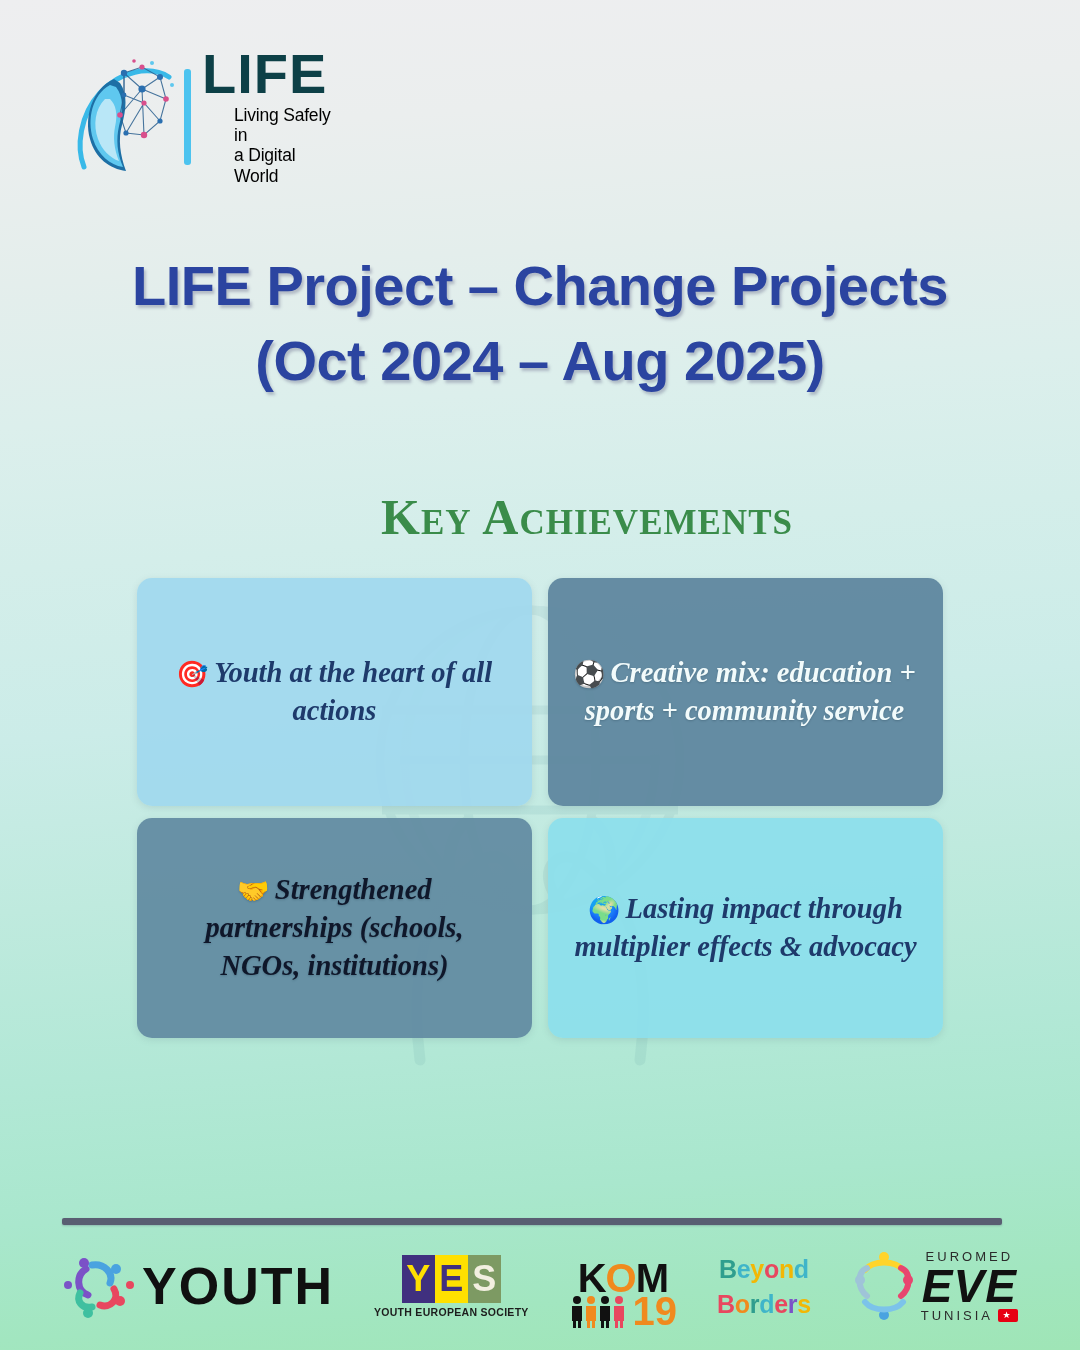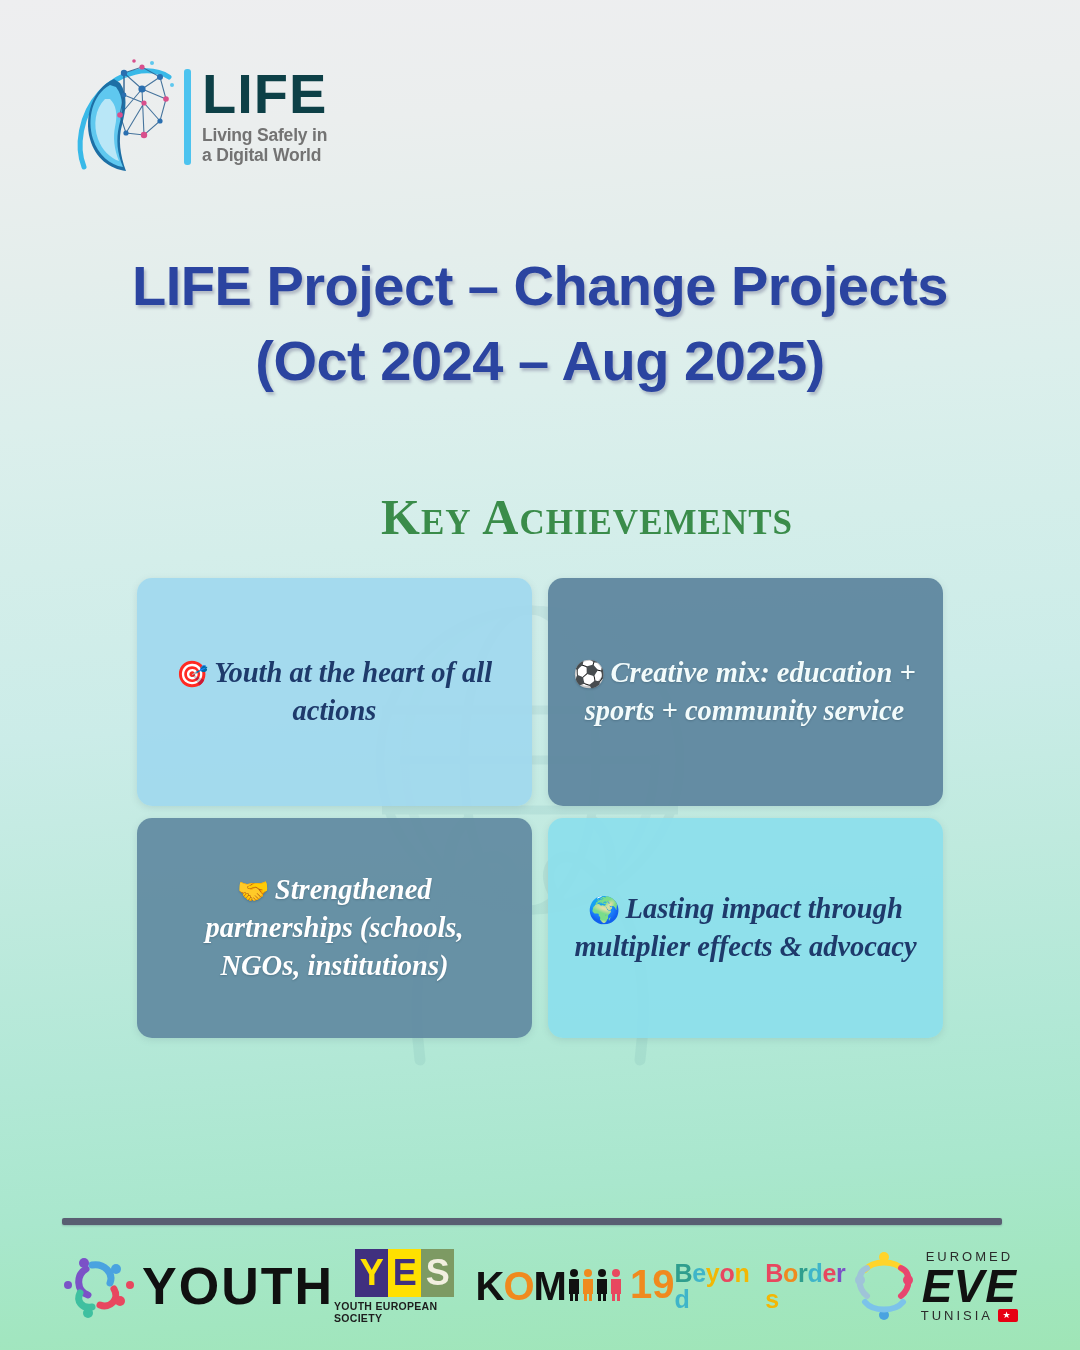--- a/index.html
+++ b/index.html
@@ -43,22 +43,22 @@
   .logo-divider {
     width:7px; height:96px; background:#4cc3ef;
     border-radius:3px; margin:0 11px 0 4px; flex:none;
   }
   .logo-text { display:flex; flex-direction:column; justify-content:center; }
   .logo-life {
     font-size:56px; font-weight:bold; color:#0d4047;
     letter-spacing:1px; line-height:.92;
   }
   .logo-tag {
-    font-size:17.5px; font-weight:bold; color:#737373;
-    line-height:1.16; margin-top:5px; letter-spacing:-.2px;
+    font-size:17.5px; font-weight:normal; color:#000000;
+    line-height:1.16; margin-top:5px; letter-spacing:-.2px;margin-left:32px;
   }
 
   
   .title {
     position:absolute; left:0; top:248px; width:1080px;
     text-align:center;
     font-size:56px; font-weight:bold;
     color:#2b44a0;
     line-height:1.34;
     letter-spacing:-.5px;
@@ -103,21 +103,21 @@
     font-style:normal;
     font-family:"DejaVu Sans", sans-serif;
     font-size:26px;
     margin-right:5px;
     vertical-align:-1px;
   }
   .card-light  { background:rgba(160,216,238,.93); color:#1e3a6b; }
   .card-light2 { background:rgba(140,223,236,.93); color:#1e3a6b; }
   .card-dark   { background:rgba(94,134,158,.94);  color:#f2fbfb;
                  text-shadow:0 1px 2px rgba(20,45,60,.25);padding-left:24px; }
-  .card-dark2  { background:rgba(98,139,161,.94);  color:#ffffff;
+  .card-dark2  { background:rgba(98,139,161,.94);  color:#0f172a;
                  text-shadow:0 1px 2px rgba(20,45,60,.25); }
 
   
   .divider {
     position:absolute; left:62px; top:1218px;
     width:940px; height:7px;
     background:#595e72; border-radius:2px;
     box-shadow:0 1px 2px rgba(80,90,110,.3);
   }
 
@@ -148,30 +148,30 @@
   }
   .yb-y { background:#40307f; color:#ffe000; }
   .yb-e { background:#ffe000; color:#40307f; }
   .yb-s { background:#7d9a63; color:#f2efe0; }
   .yes-sub {
     font-size:10.5px; font-weight:bold; color:#1d1d1d;
     letter-spacing:.3px;
   }
 
   
-  .kom { flex-direction:row; justify-content:flex-end; }
+  .kom { flex-direction:column; justify-content:flex-end; }
   .kom-top { font-size:40px; font-weight:bold; line-height:.95; letter-spacing:-1px; }
   .kom-k { color:#111; } .kom-o { color:#f08a1e; } .kom-m { color:#111; }
   .kom-bottom { display:flex; align-items:flex-end; gap:4px; margin-top:-4px; }
   .kom-people { width:60px; height:34px; }
   .kom-people svg { width:100%; height:100%; display:block; }
   .kom-18 { font-size:40px; font-weight:bold; color:#f08a1e; line-height:.9; }
 
   
-  .bb { flex-direction:row; justify-content:center; gap:9px; }
+  .bb { flex-direction:column; justify-content:center; gap:9px; }
   .bb-line { font-size:25px; font-weight:bold; line-height:1.04; letter-spacing:-.3px; }
   .bb-line span { display:inline-block; }
 
   
   .eve { gap:4px; }
   .eve-mark { width:66px; height:72px; flex:none; }
   .eve-mark svg { width:100%; height:100%; display:block; }
   .eve-text { display:flex; flex-direction:column; align-items:center; line-height:1; }
   .eve-top { font-size:13px; color:#2b2b2b; letter-spacing:3px; }
   .eve-mid {

